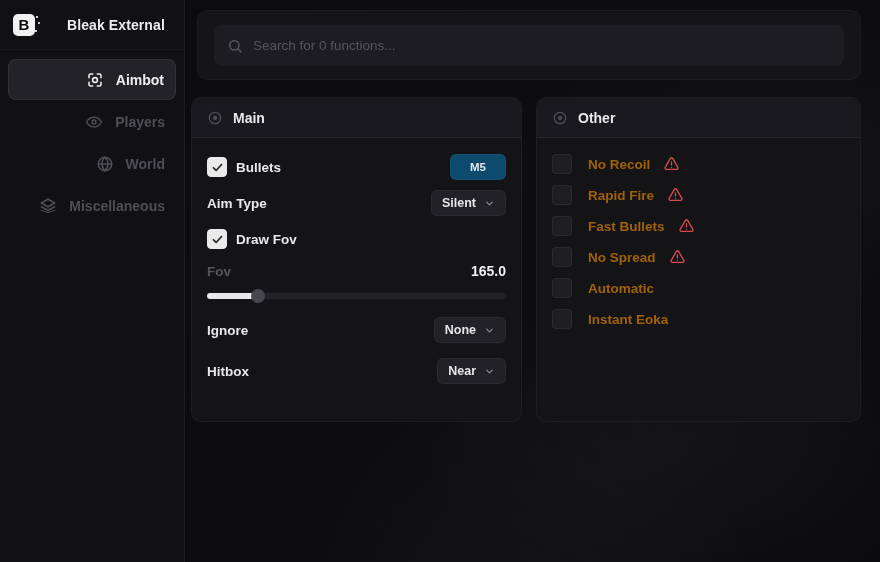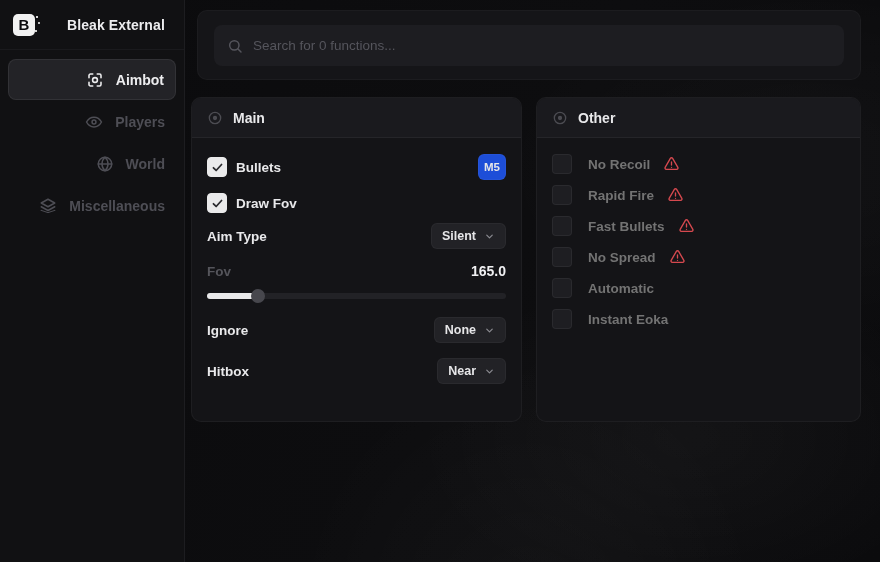--- a/index.html
+++ b/index.html
@@ -92,36 +92,36 @@
   }
   .panel-header svg { stroke:#4c4c52; }
   .panel-title { font-size:14px; font-weight:700; color:#e9e9eb; }
   .panel-body { padding:0 15px; }
 
   .row { display:flex; align-items:center; }
   .spacer { flex:1; }
 
   .label   { font-size:13.5px; font-weight:600; color:#e9e9eb; }
   .label-dim { font-size:13.5px; font-weight:600; color:#55555b; }
-  .label-off { font-size:13.5px; font-weight:600; color:#737373; }
+  .label-off { font-size:13.5px; font-weight:600; color:#a16207; }
 
   
   .checkbox {
     width:20px; height:20px; border-radius:4px; cursor:pointer;
     background:#1e1e22; border:1px solid rgba(255,255,255,0.055);
     display:flex; align-items:center; justify-content:center; flex:0 0 20px;
   }
   .checkbox svg { display:none; }
   .checkbox.checked { background:#eaeaeb; border-color:#eaeaeb; }
   .checkbox.checked svg { display:block; stroke:#2a2a2e; }
 
   
   .kbd-badge {
-    height:26px; padding:0 5px; border-radius:6px; cursor:pointer;
-    background:#1d4ed8; border:1px solid rgba(255,255,255,0.04);
+    height:26px; padding:0 19px; border-radius:6px; cursor:pointer;
+    background:#0c4a6e; border:1px solid rgba(255,255,255,0.04);
     display:flex; align-items:center; font-size:11.5px; font-weight:700; color:#e6e6e8;
   }
   .select {
     height:26px; padding:0 10px; border-radius:6px; cursor:pointer;
     background:#222226; border:1px solid rgba(255,255,255,0.04);
     display:flex; align-items:center; gap:8px;
     font-size:12.5px; font-weight:700; color:#e6e6e8;
   }
   .select svg { stroke:#8b8b91; }
 
@@ -232,38 +232,38 @@
         <span class="checkbox checked">
           <svg width="13" height="13" viewBox="0 0 24 24" fill="none" stroke-width="3.2" stroke-linecap="round" stroke-linejoin="round">
               <path d="M4.5 12.5l5 5 10-11"></path>
             </svg>
         </span>
         <span class="label" style="margin-left:9px">Bullets</span>
         <span class="spacer"></span>
         <span class="kbd-badge">M5</span>
       </div>
 
+      <div class="row mt10">
+        <span class="label">Aim Type</span>
+        <span class="spacer"></span>
+        <span class="select">
+          <span>Silent</span>
+          <svg width="11" height="11" viewBox="0 0 24 24" fill="none" stroke-width="2.6" stroke-linecap="round" stroke-linejoin="round">
+              <path d="M6 9l6 6 6-6"></path>
+            </svg>
+        </span>
+      </div>
+
       <div class="row mt13">
         <span class="checkbox checked">
           <svg width="13" height="13" viewBox="0 0 24 24" fill="none" stroke-width="3.2" stroke-linecap="round" stroke-linejoin="round">
               <path d="M4.5 12.5l5 5 10-11"></path>
             </svg>
         </span>
         <span class="label" style="margin-left:9px">Draw Fov</span>
-      </div>
-
-      <div class="row mt10">
-        <span class="label">Aim Type</span>
-        <span class="spacer"></span>
-        <span class="select">
-          <span>Silent</span>
-          <svg width="11" height="11" viewBox="0 0 24 24" fill="none" stroke-width="2.6" stroke-linecap="round" stroke-linejoin="round">
-              <path d="M6 9l6 6 6-6"></path>
-            </svg>
-        </span>
       </div>
 
       <div class="row mt14">
         <span class="label-dim">Fov</span>
         <span class="spacer"></span>
         <span class="fov-value">165.0</span>
       </div>
 
       <div class="slider mt10">
         <div class="slider-track"></div>

